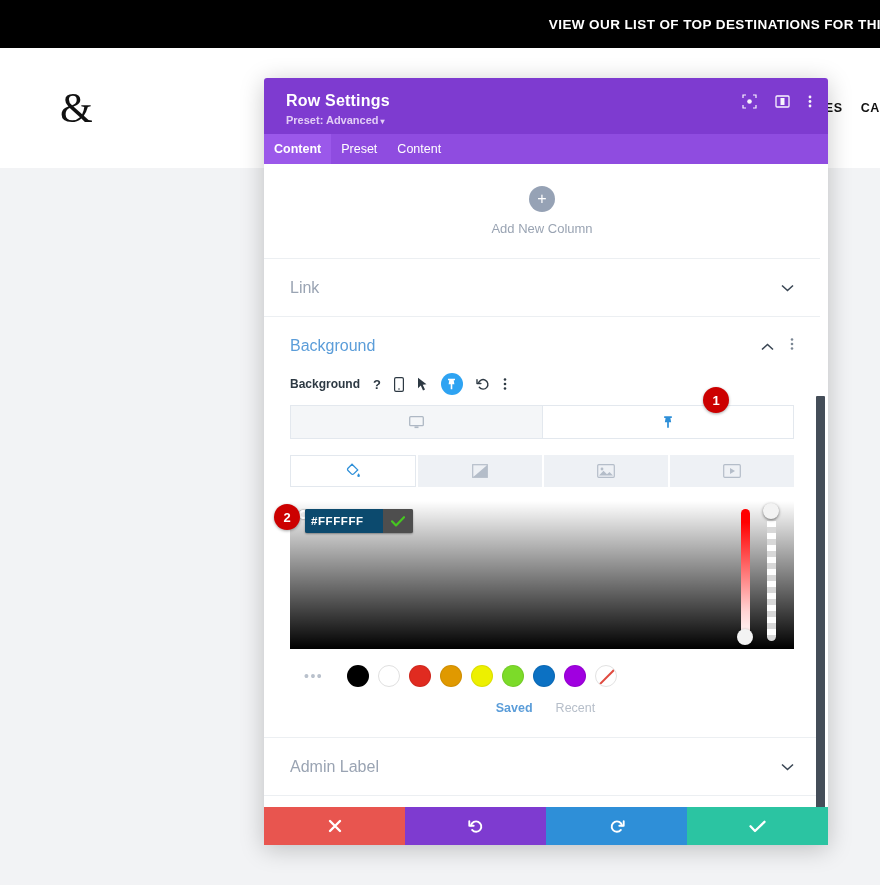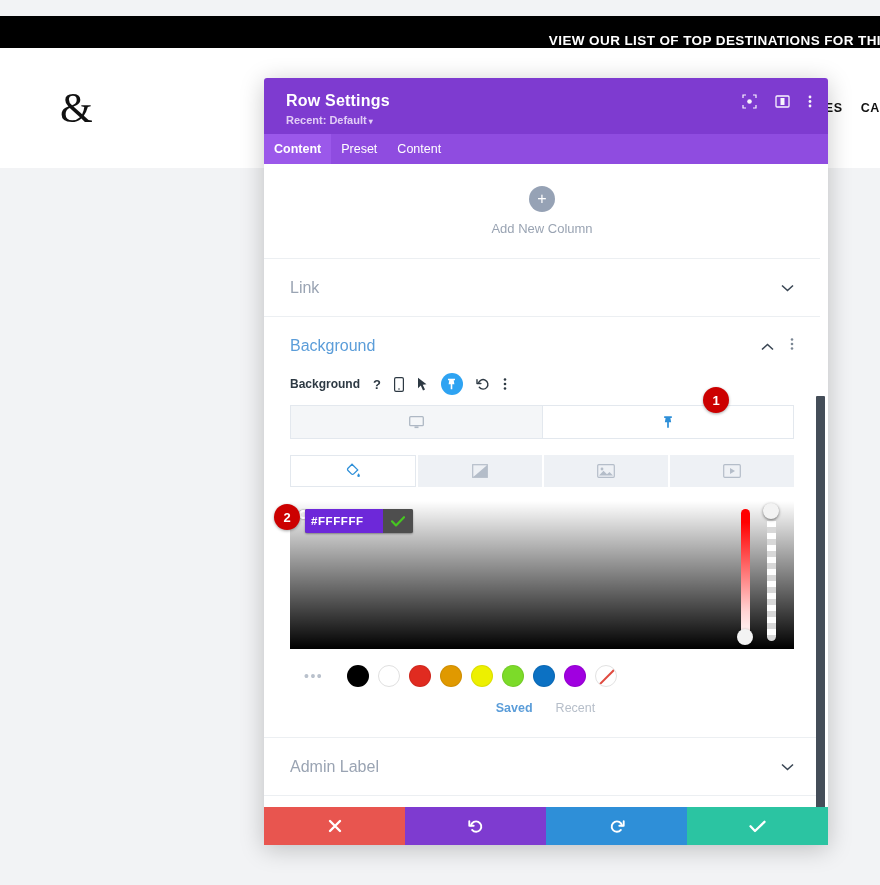--- a/index.html
+++ b/index.html
@@ -7,21 +7,21 @@
     width: 880px; height: 885px;
     font-family: "Liberation Sans", sans-serif;
     background: #ffffff;
     overflow: hidden;
   }
 
   
   #page { position: absolute; inset: 0; background: #f2f3f5; }
 
   #top-banner {
-    position: absolute; top: 16px; left: 0; width: 880px; height: 48px;
+    position: absolute; top: 0; left: 0; width: 880px; height: 48px;
     background: #000000; color: #ffffff;
     display: flex; align-items: center; justify-content: flex-end;
     overflow: hidden;
   }
   #top-banner .banner-text {
     font-size: 13.5px; font-weight: bold; letter-spacing: .4px;
     white-space: nowrap; padding-right: 0;
     transform: translateX(1px);
   }
 
@@ -162,21 +162,21 @@
     width: 9px; height: 9px; border-radius: 50%;
     border: 2px solid #fff; box-shadow: 0 0 2px rgba(0,0,0,.6);
   }
   .hex-input-wrap {
     position: absolute; left: 15px; top: 8px;
     display: flex; align-items: stretch; height: 24px;
     background: #5b5b5b; border-radius: 2px; overflow: hidden;
     box-shadow: 0 1px 2px rgba(0,0,0,.35);
   }
   .hex-input {
-    background: #6d28d9; border: none; color: #ffffff;
+    background: #0c4a6e; border: none; color: #ffffff;
     font-family: "Liberation Sans", sans-serif;
     font-size: 11.5px; font-weight: bold; letter-spacing: .6px;
     width: 78px; padding: 0 6px; outline: none;
   }
   .hex-ok {
     width: 30px; background: #4e4e4e; display: flex;
     align-items: center; justify-content: center; cursor: pointer;
   }
 
   .sliders {
@@ -272,21 +272,21 @@
   </div>
 
   <div id="page-body"></div>
 </div>
 
 <div id="modal">
 
   <div class="modal-header">
     <div class="modal-title">Row Settings</div>
     <div class="modal-preset">
-      <span>Recent: Default</span><span class="caret">▾</span>
+      <span>Preset: Advanced</span><span class="caret">▾</span>
     </div>
 
     <div class="header-icons">
       <span class="hicon">
         <svg width="15" height="15" viewBox="0 0 15 15" fill="none" stroke="#fff" stroke-width="1.2">
           <path d="M1 4V1h3M11 1h3v3M14 11v3h-3M4 14H1v-3"></path>
           <circle cx="7.5" cy="7.5" r="2.3" fill="#fff" stroke="none"></circle>
         </svg>
       </span>
       <span class="hicon">

